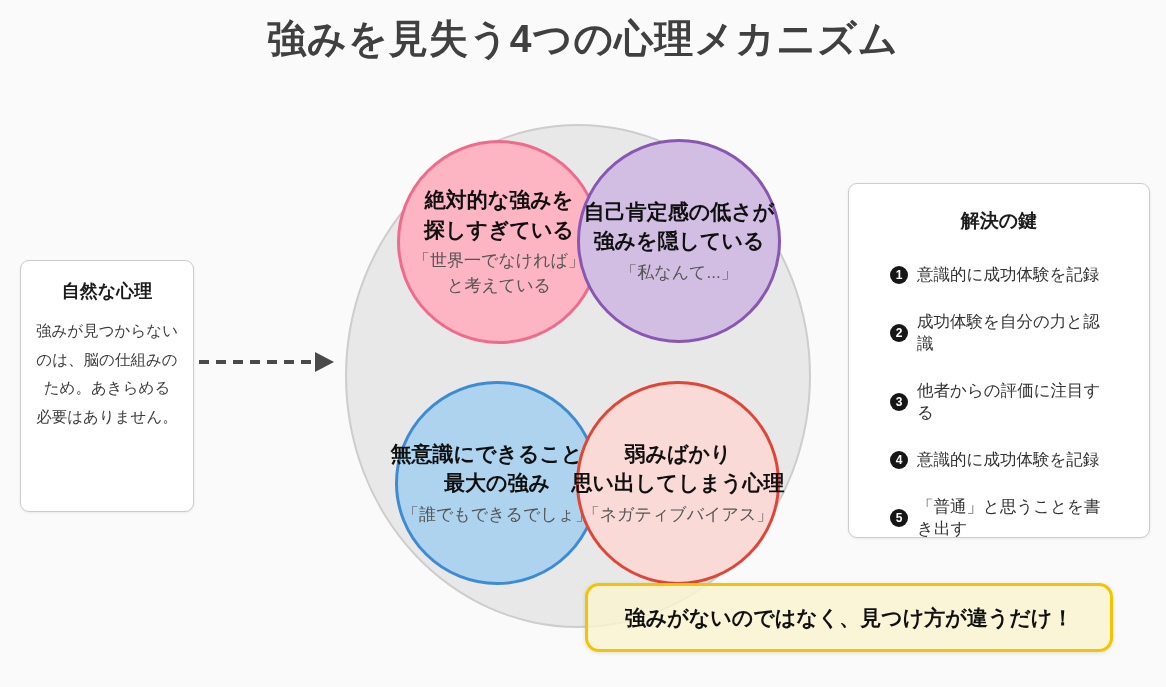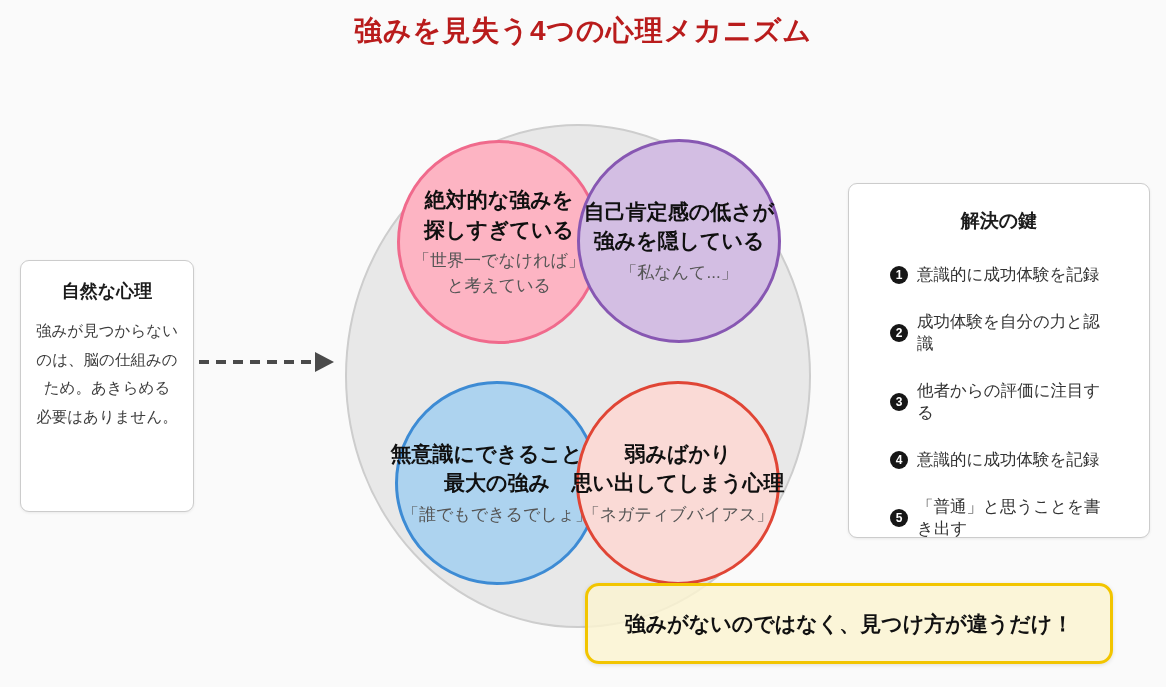--- a/index.html
+++ b/index.html
@@ -1,19 +1,19 @@
 <!DOCTYPE html>
 <html lang="ja"><head>
 <meta charset="utf-8">
 <style>
   html,body{margin:0;padding:0;background:#FAFAFA;font-family:"Liberation Sans","DejaVu Sans",sans-serif;}
   .canvas{position:relative;width:1166px;height:687px;background:#FAFAFA;overflow:hidden;}
 
   .page-title{position:absolute;left:0;top:12px;width:100%;text-align:center;
-    font-size:28px;font-weight:700;color:#b91c1c;letter-spacing:1px;margin:0;}
+    font-size:39px;font-weight:700;color:#404040;letter-spacing:1px;margin:0;}
 
   
   .info-box{position:absolute;background:#ffffff;border:1px solid #cccccc;border-radius:9px;
     box-shadow:0 1px 3px rgba(0,0,0,0.07);box-sizing:border-box;}
   .natural-box{left:20px;top:260px;width:174px;height:252px;padding:16px 8px;}
   .natural-box .box-title{text-align:center;font-size:18px;font-weight:700;color:#1c1c1c;margin:2px 0 14px 0;}
   .natural-box .box-body{text-align:center;font-size:15.5px;line-height:1.85;color:#3d3d3d;white-space:pre-line;}
 
   .solution-box{left:848px;top:183px;width:302px;height:355px;padding:22px 33px;}
   .solution-box .box-title{text-align:center;font-size:19px;font-weight:700;color:#1c1c1c;margin:2px 0 30px 0;}
@@ -38,21 +38,21 @@
   .mech-circle{position:absolute;width:204px;height:204px;border-radius:50%;box-sizing:border-box;
     display:flex;flex-direction:column;align-items:center;justify-content:center;text-align:center;}
   .circle-bold{font-size:21px;font-weight:700;color:#101010;line-height:1.4;white-space:pre;}
   .circle-note{font-size:17px;color:#555555;line-height:1.5;white-space:pre;margin-top:4px;}
   .c-pink{left:397px;top:140px;background:#FDB4C3;border:3px solid #F06A8C;}
   .c-purple{left:577px;top:139px;background:#D3BEE3;border:3px solid #8757B2;}
   .c-blue{left:395px;top:381px;background:#ADD3EF;border:3px solid #3D8BD4;}
   .c-red{left:576px;top:381px;background:#FADAD6;border:3px solid #E04535;}
 
   
-  .conclusion{position:absolute;left:585px;top:583px;width:528px;height:81px;box-sizing:border-box;
+  .conclusion{position:absolute;left:585px;top:583px;width:528px;height:69px;box-sizing:border-box;
     background:rgba(251,244,209,0.82);border:3px solid #F2C500;border-radius:14px;
     display:flex;align-items:center;justify-content:center;box-shadow:0 1px 4px rgba(0,0,0,0.12);}
   .conclusion-text{font-size:21px;font-weight:700;color:#111111;}
 </style>
 </head>
 <body>
 
 <div class="canvas">
 
   <h1 class="page-title">強みを見失う4つの心理メカニズム</h1>

